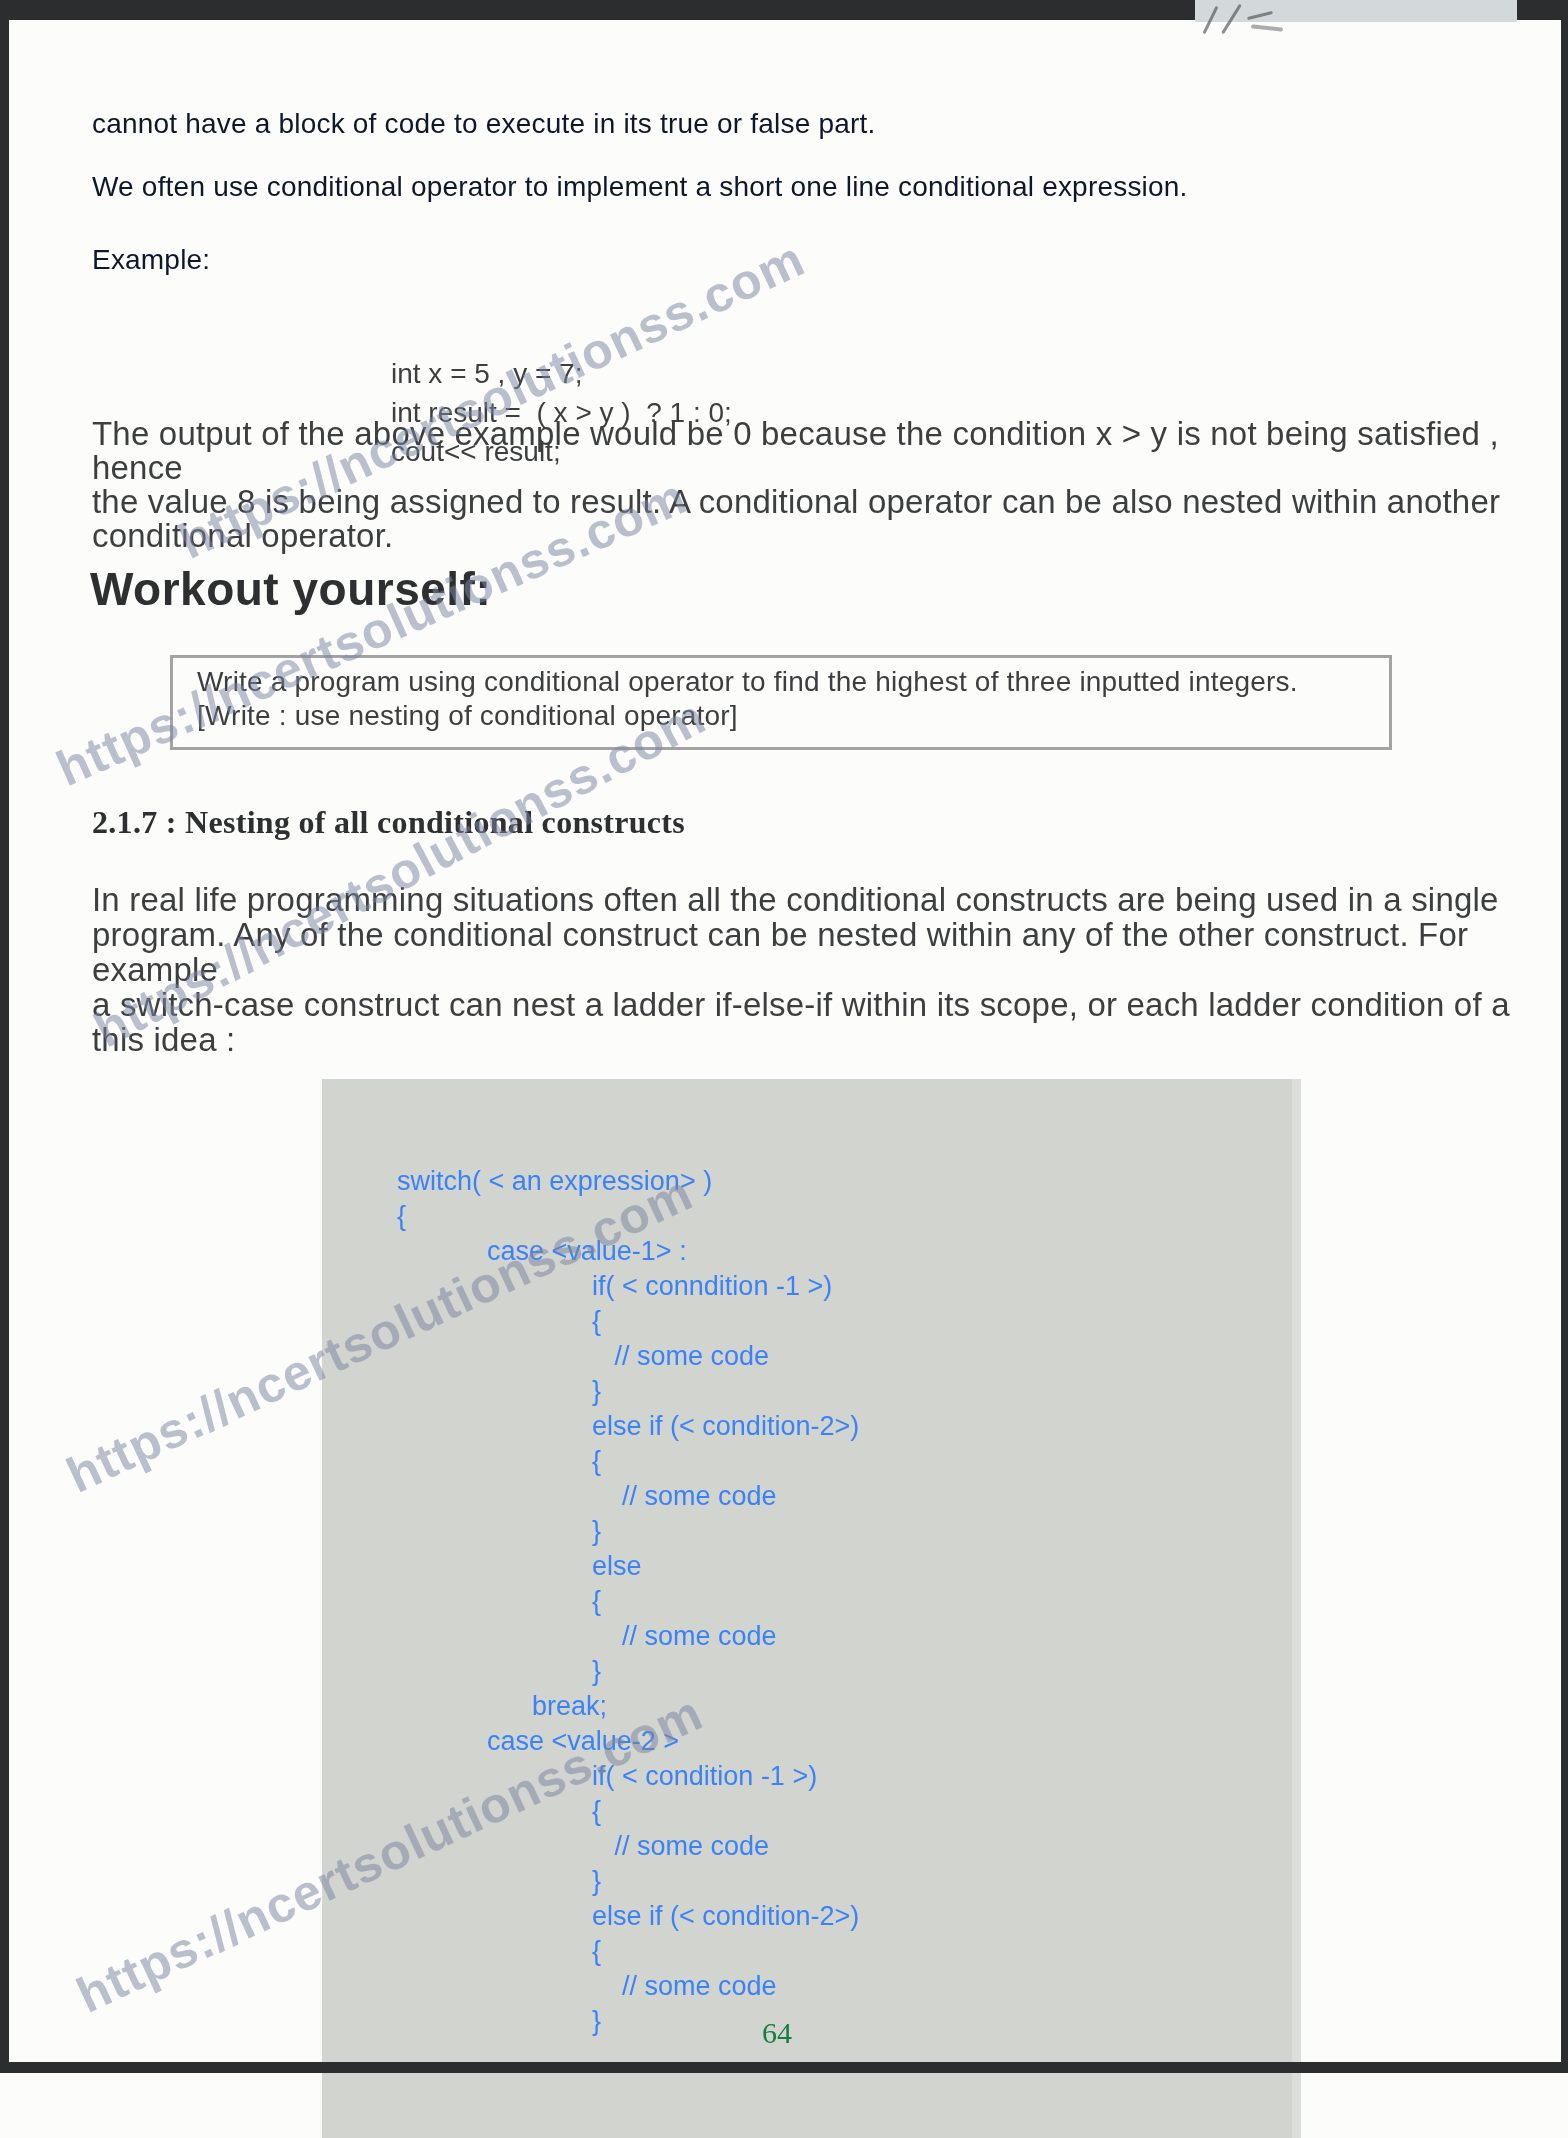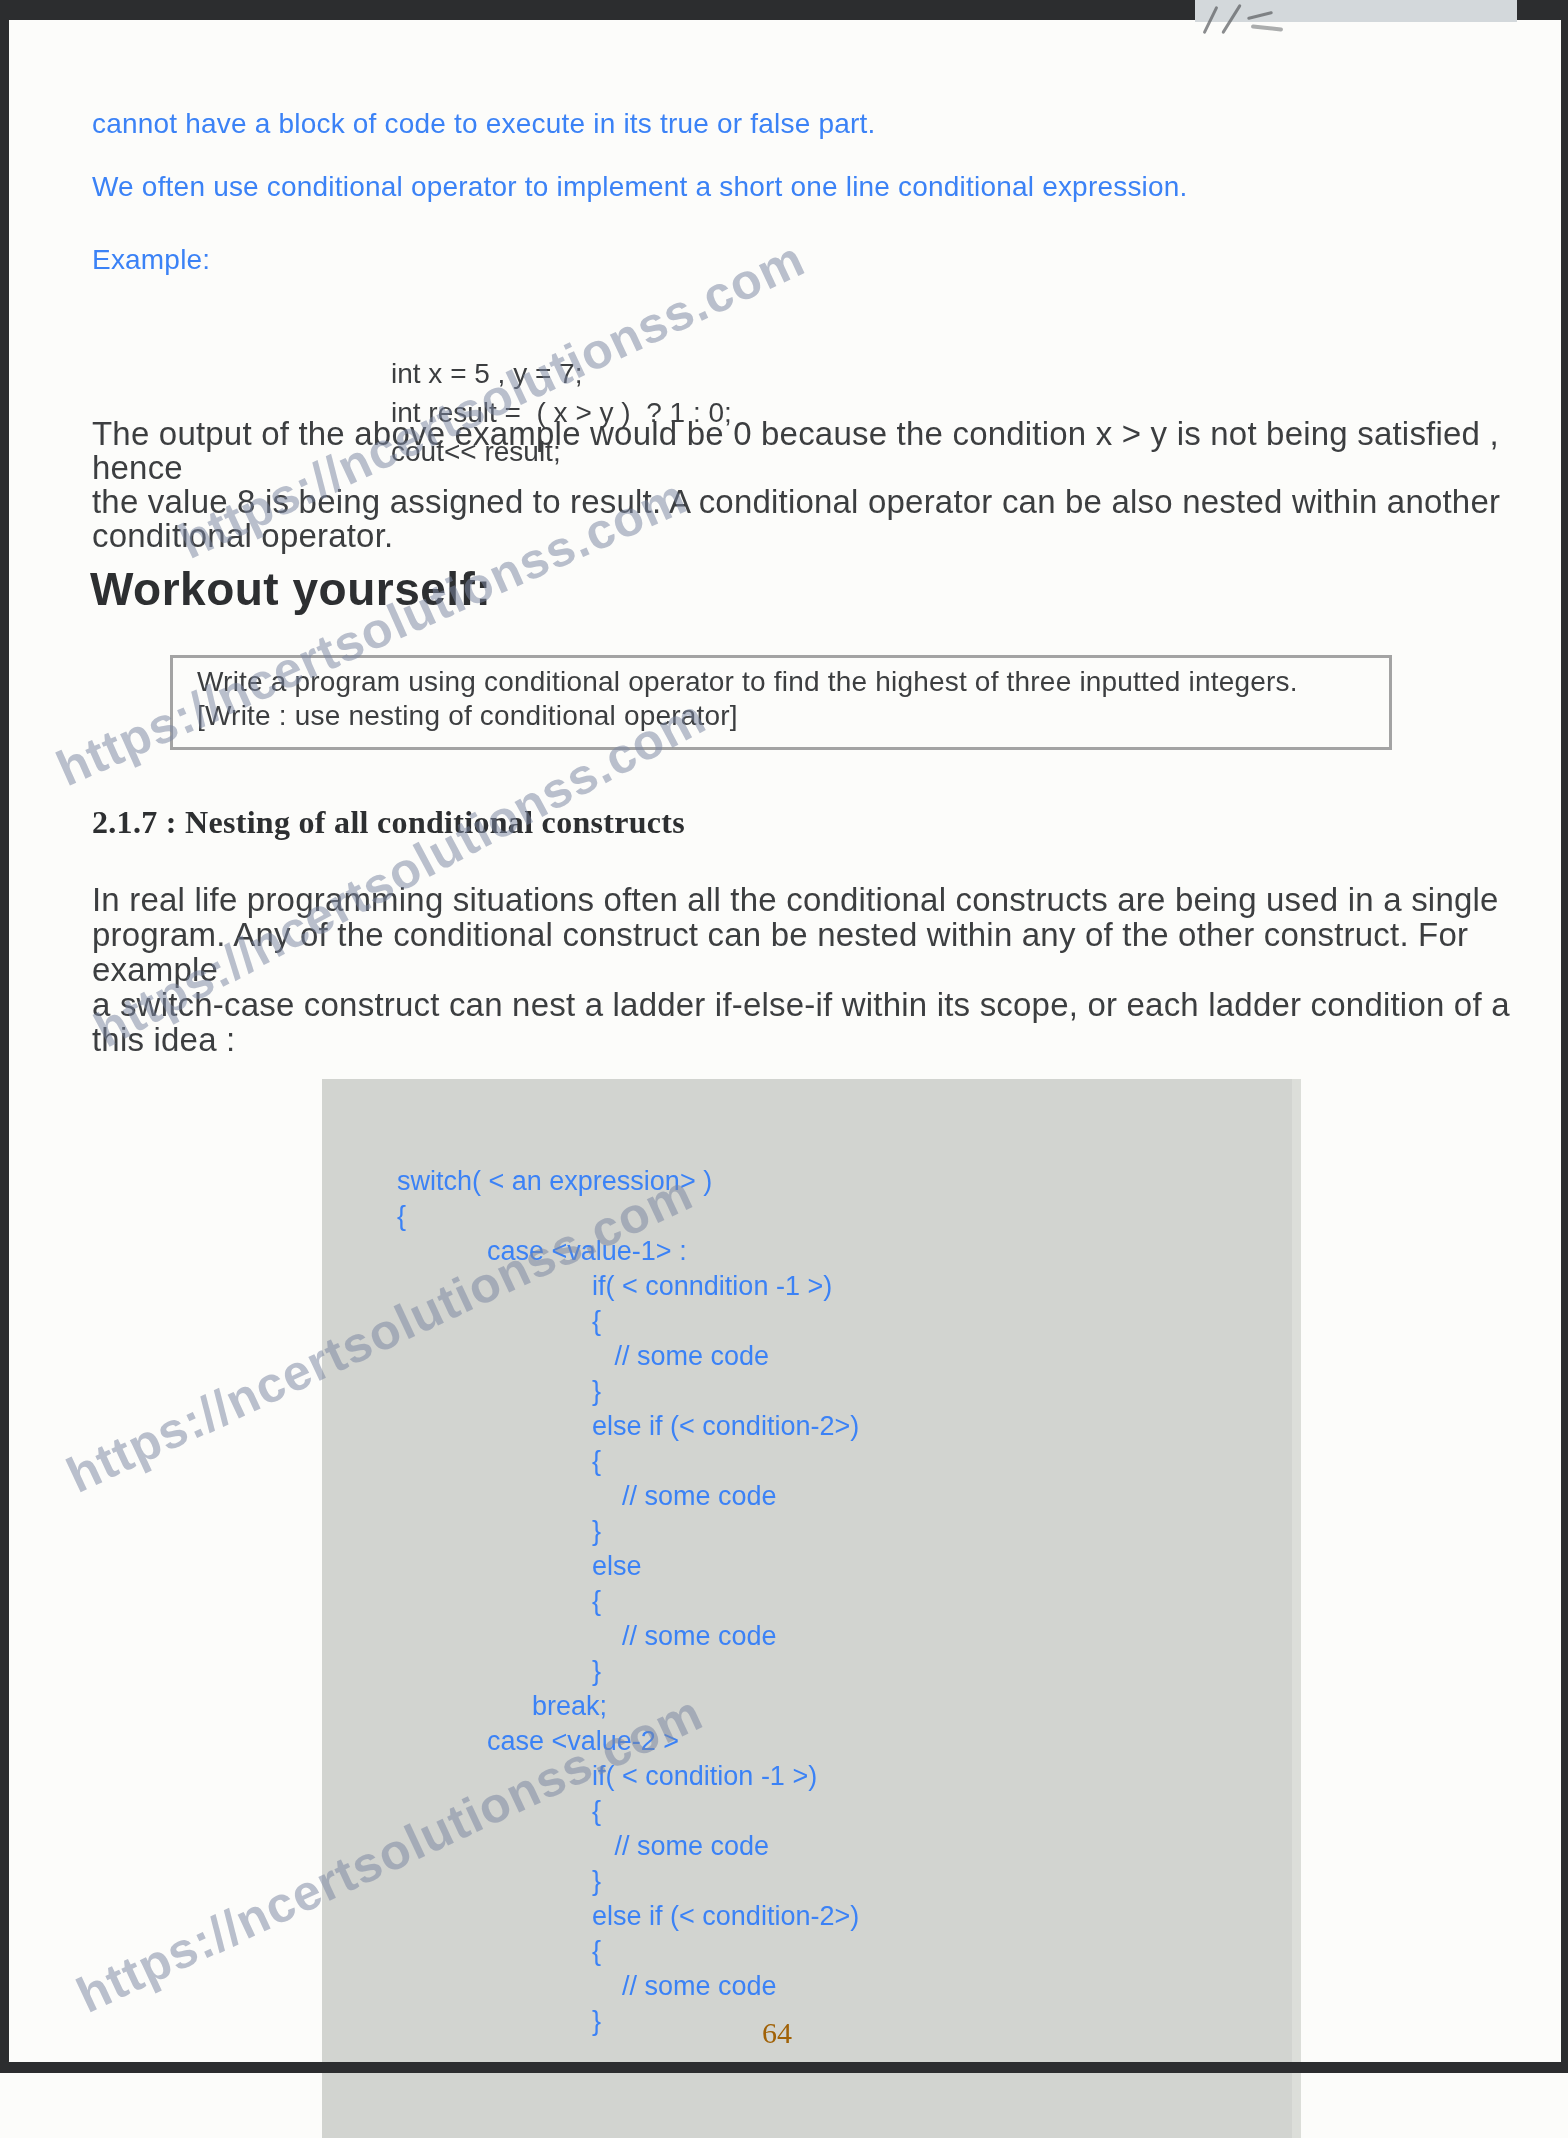--- a/index.html
+++ b/index.html
@@ -16,35 +16,35 @@
   .frame-top{left:0;top:0;width:1568px;height:20px;}
   .frame-right{left:1561px;top:0;width:7px;height:2064px;}
   .frame-bottom{left:0;top:2062px;width:1568px;height:11px;}
   .artifact-strip{left:1195px;top:0;width:322px;height:22px;background:#d3d8db;z-index:11;}
   .mark{position:absolute;background:#5a5d60;opacity:.7;border-radius:2px;z-index:12;}
   .mark1{left:1209px;top:5px;width:3px;height:30px;transform:rotate(26deg);}
   .mark2{left:1230px;top:2px;width:3px;height:34px;transform:rotate(32deg);}
   .mark3{left:1247px;top:14px;width:26px;height:3px;transform:rotate(-14deg);}
   .mark4{left:1251px;top:26px;width:32px;height:4px;transform:rotate(6deg);opacity:.5;}
   
-  .bodyline{font-size:28px;color:#3b82f6;letter-spacing:.2px;z-index:2;}
+  .bodyline{font-size:28px;color:#0f172a;letter-spacing:.2px;z-index:2;}
   .para{font-size:33px;line-height:34px;letter-spacing:.2px;z-index:2;}
   .para-2{line-height:35px;}
   .code-intro{font-size:28px;line-height:39px;white-space:pre;z-index:2;}
   .h-workout{font-size:46px;font-weight:bold;color:#2d2f31;letter-spacing:.5px;z-index:2;}
   .h-section{font-size:32px;font-weight:bold;color:#2d2f31;letter-spacing:.3px;z-index:2;font-family:Liberation Serif, serif;}
   .exercise-box{border:3px solid #a3a3a3;width:1216px;height:89px;z-index:2;background:transparent;}
   .exercise-box-inner{padding:7px 10px 0 24px;font-size:28px;line-height:34px;letter-spacing:.2px;}
   
   .gray-panel{left:322px;top:1079px;width:970px;height:1059px;background:#d2d4d0;
     border-right:9px solid #dcded9;z-index:1;}
   .code-lines{left:397px;top:1094px;font-size:27px;line-height:35px;white-space:pre;
     color:#3b82f6;z-index:2;}
   .page-number{left:762px;top:2016px;font-family:"Liberation Serif",serif;
-    font-size:30px;color:#a16207;z-index:2;}
+    font-size:30px;color:#15803d;z-index:2;}
   
   .wm{position:absolute;transform-origin:0 0;font-size:50px;font-weight:bold;
     color:rgba(122,134,162,.52);letter-spacing:1px;white-space:nowrap;z-index:5;
     pointer-events:none;}
 </style>
 </head>
 <body>
 
 <div class="page">
 

